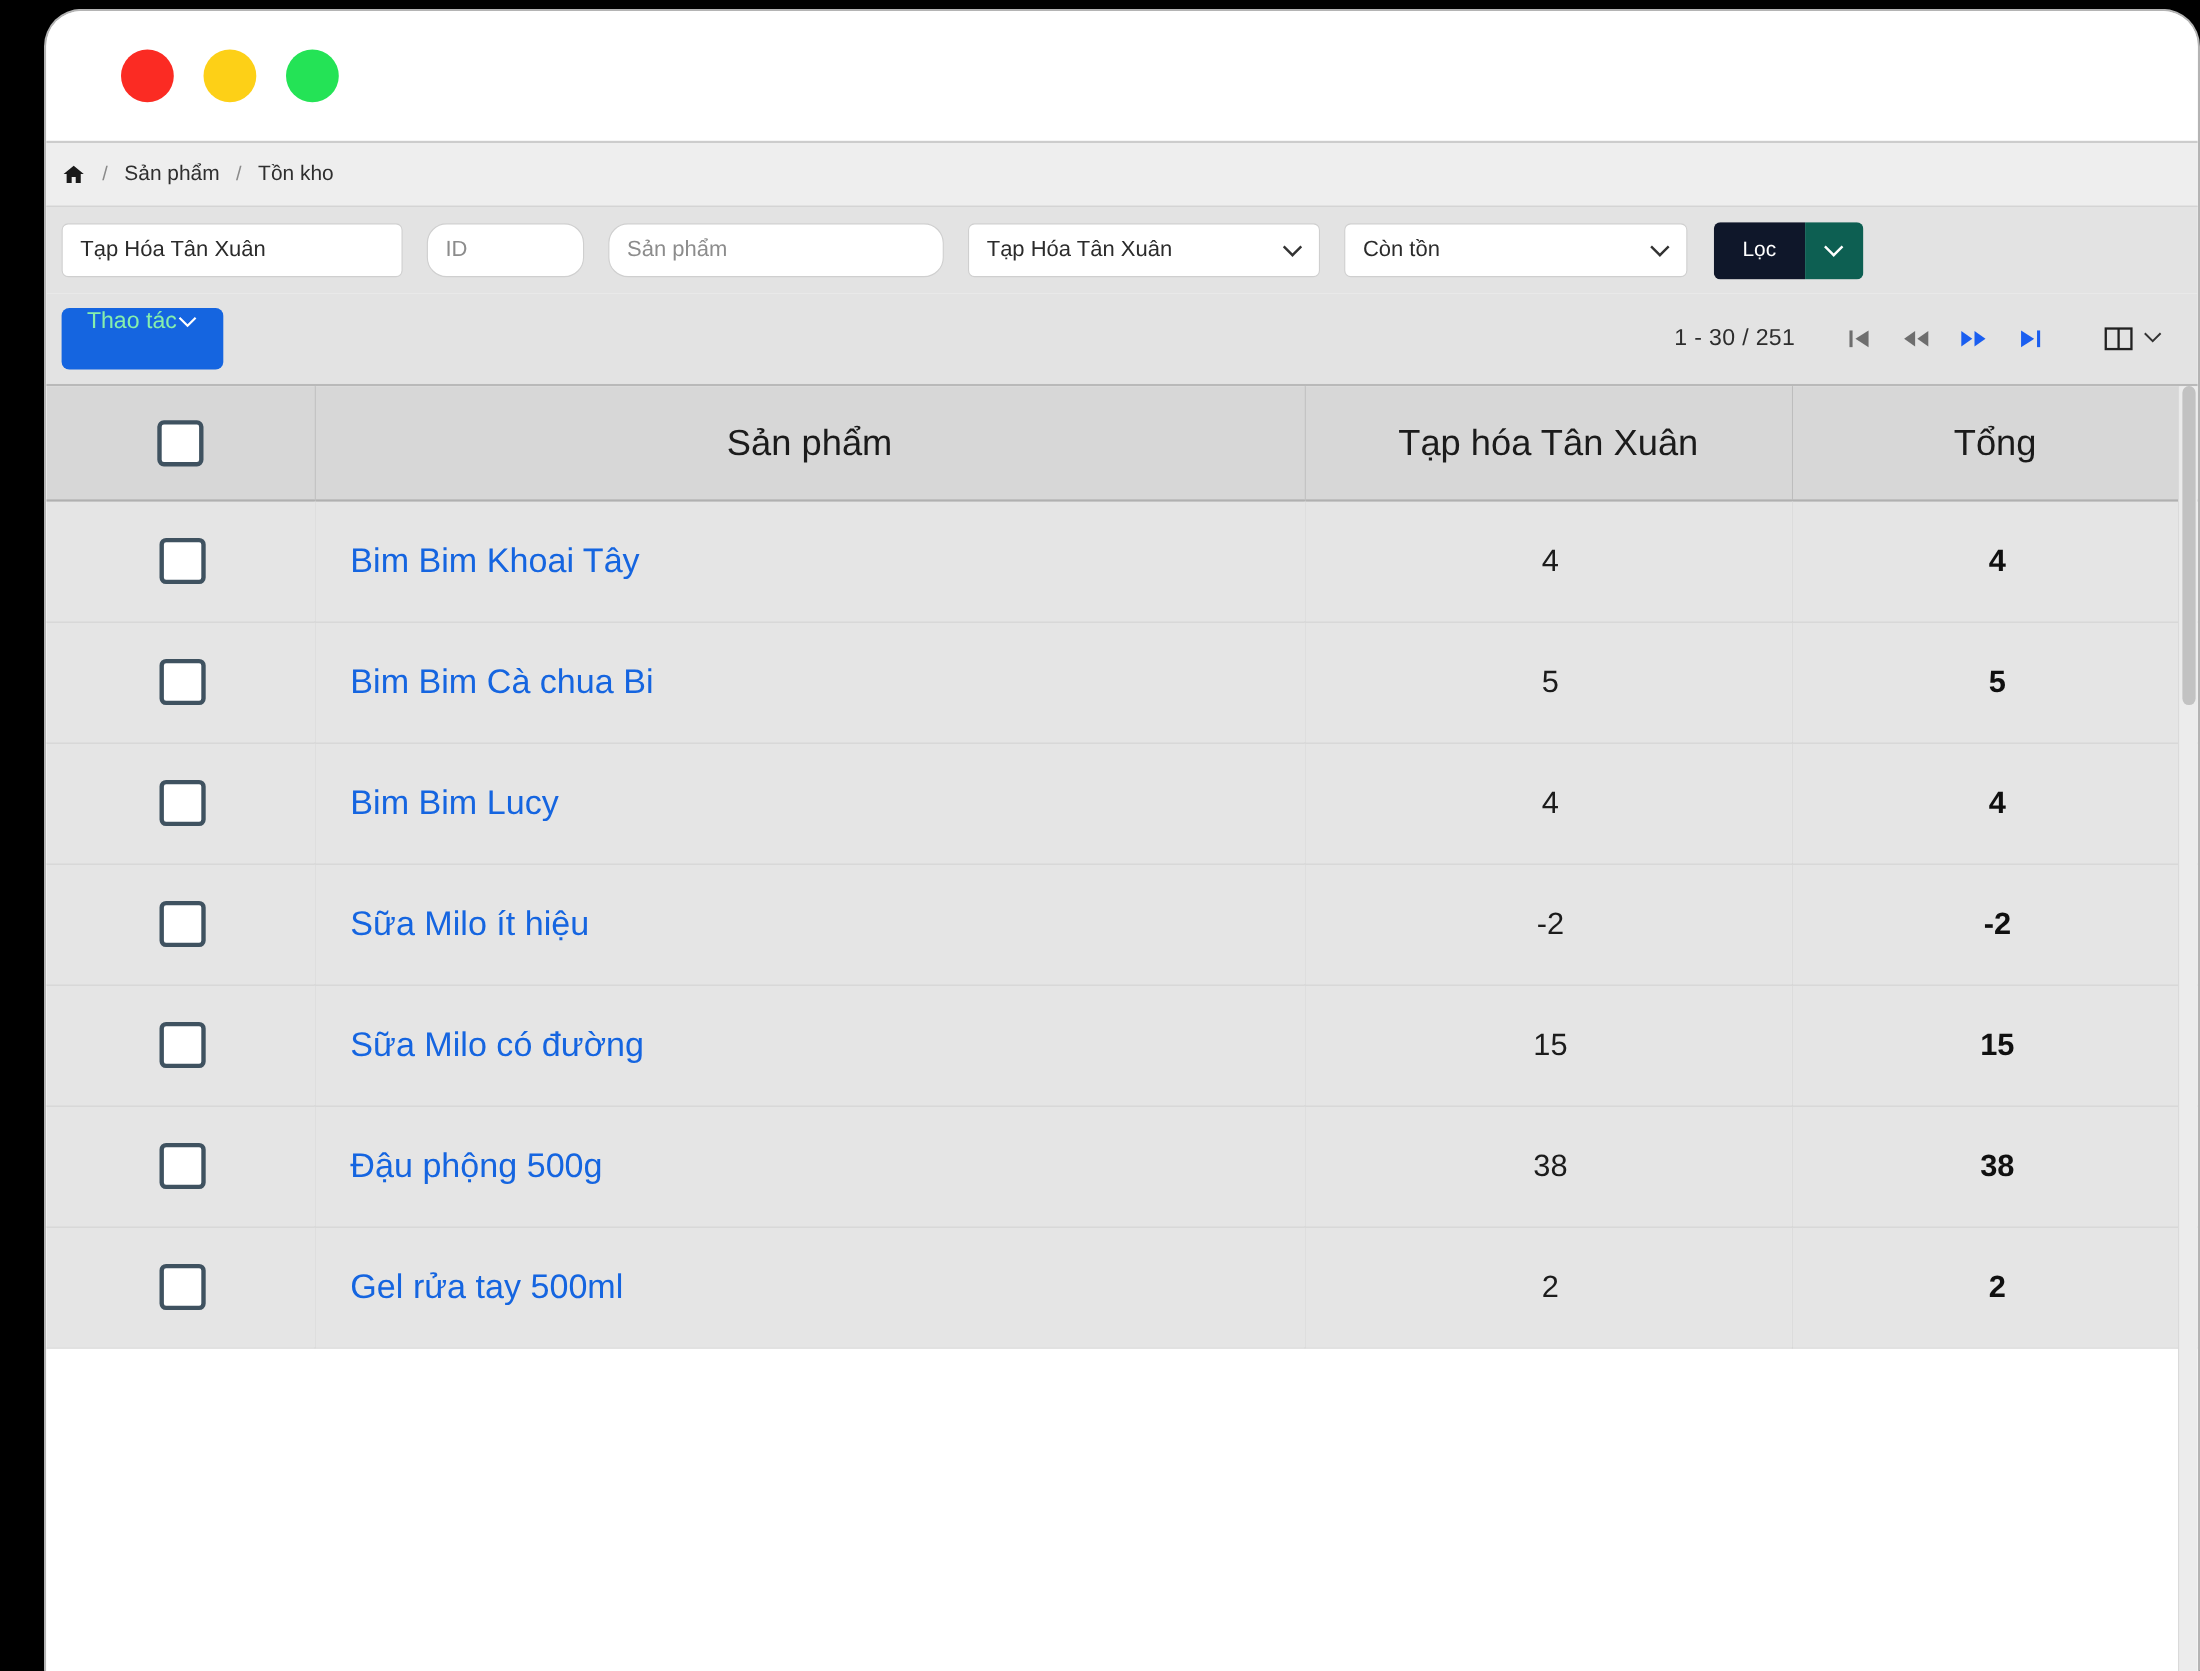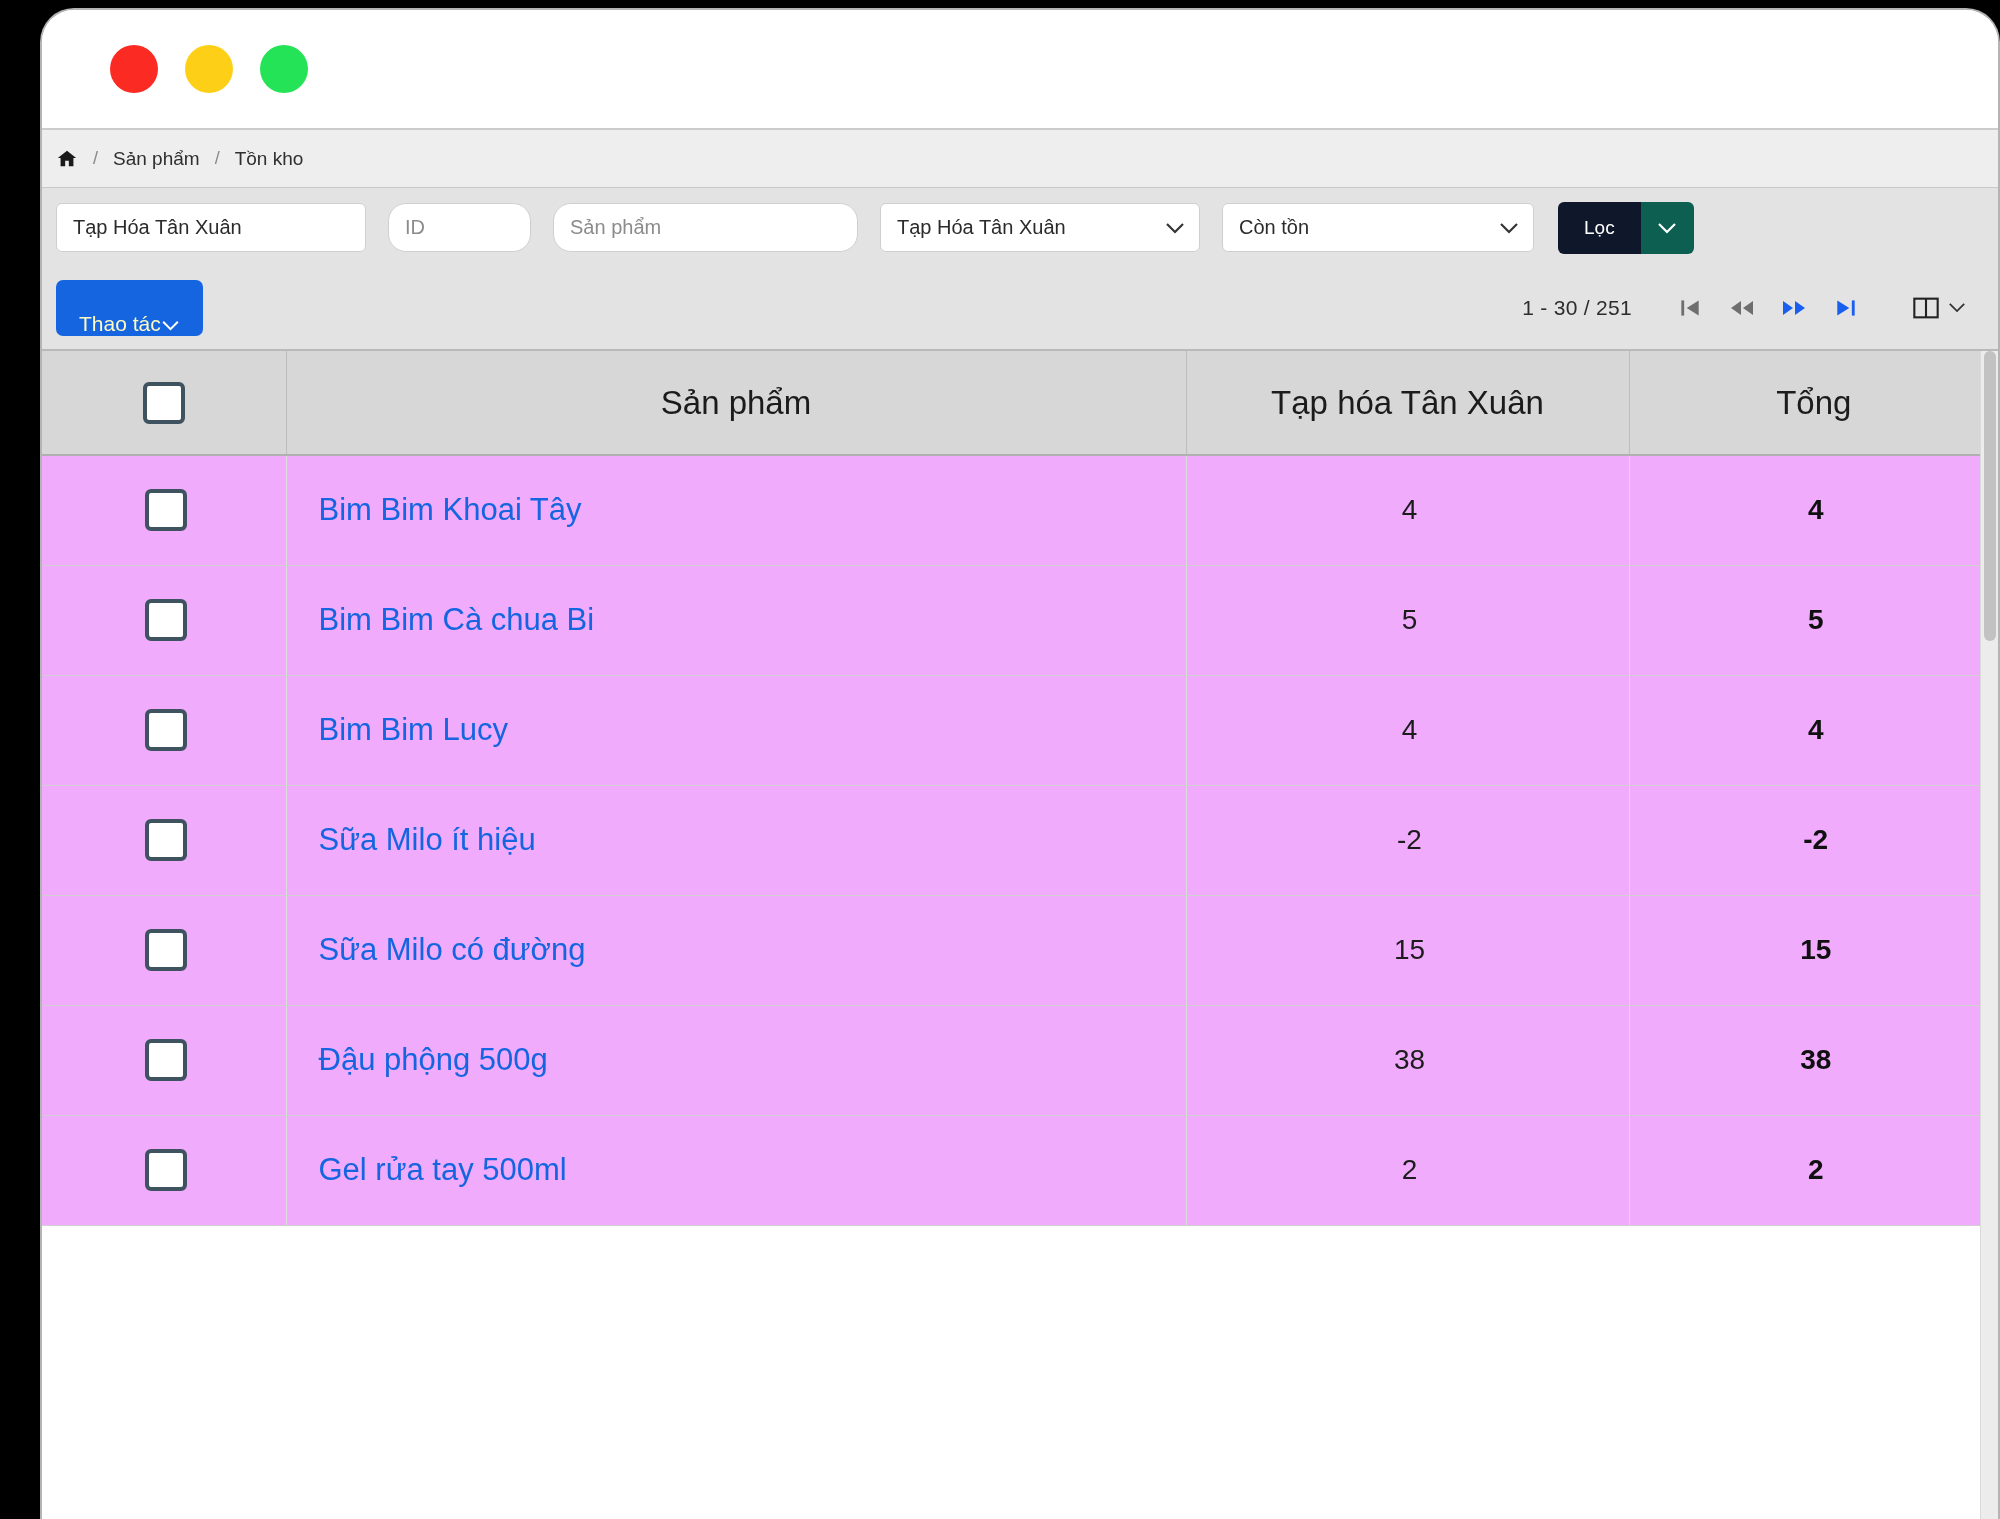--- a/index.html
+++ b/index.html
@@ -130,25 +130,25 @@
   #toolbar {
     flex: 0 0 82px;
     background: #e3e3e3;
     display: flex;
     align-items: center;
     padding: 0 14px;
     justify-content: space-between;
   }
   #action-btn {
     background: #1565e0;
-    color: #fef9c3;
+    color: #86efac;
     height: 56px;
     border-radius: 7px;
     display: flex;
-    align-items: flex-end;
+    align-items: flex-start;
     gap: 0;
     padding: 0 23px;
     font-size: 21px;
     border: none;
     cursor: pointer;
     font-family: inherit;
   }
   #pager {
     display: flex;
     align-items: center;
@@ -199,21 +199,21 @@
   col.c-check   { width: 244px; }
   col.c-product { width: 900px; }
   col.c-store   { width: 443px; }
   col.c-total   { width: 369px; }
 
   tbody td {
     height: 110px;
     border-bottom: 1px solid #d0d0d0;
     border-right: 1px solid #dcdcdc;
     padding: 0 0 0 4px;
-    background: #f0abfc;
+    background: #e5e5e5;
   }
   tbody td:last-child { border-right: none; }
   tbody tr:first-child td { border-top: none; }
 
   .cell-check { text-align: center; }
   .cell-product {
     color: #1565e0;
     font-size: 31px;
     padding-left: 32px !important;
     text-align: left;

